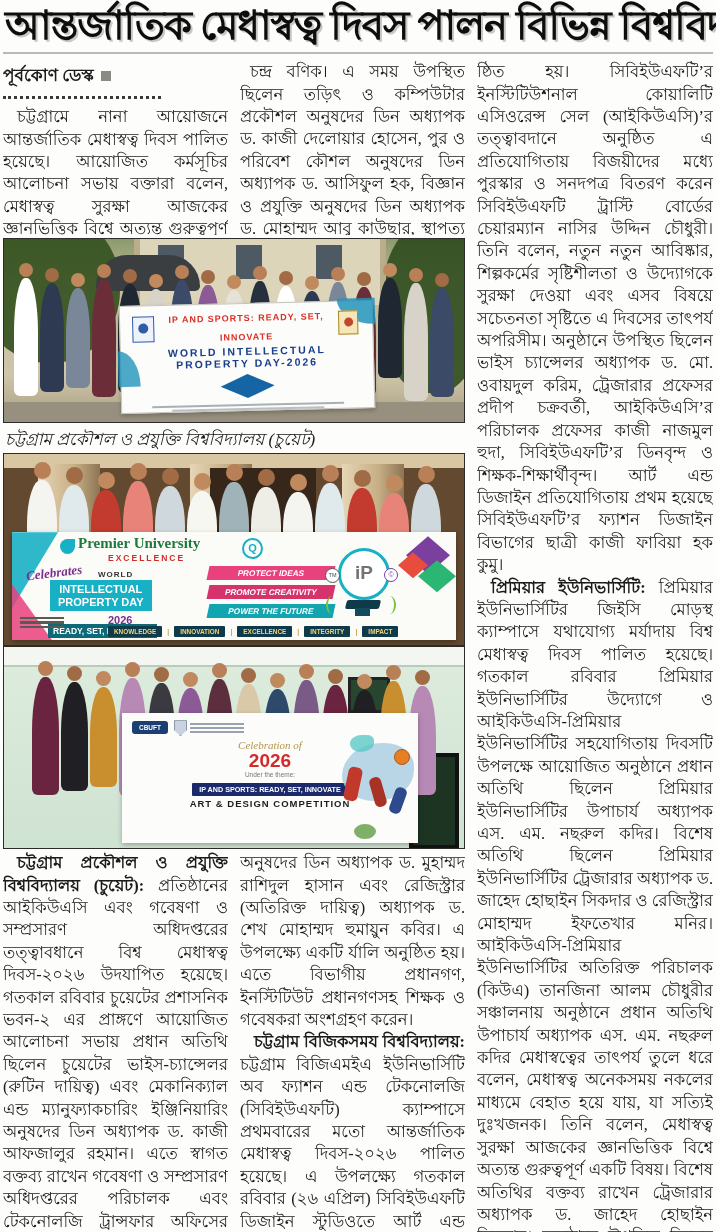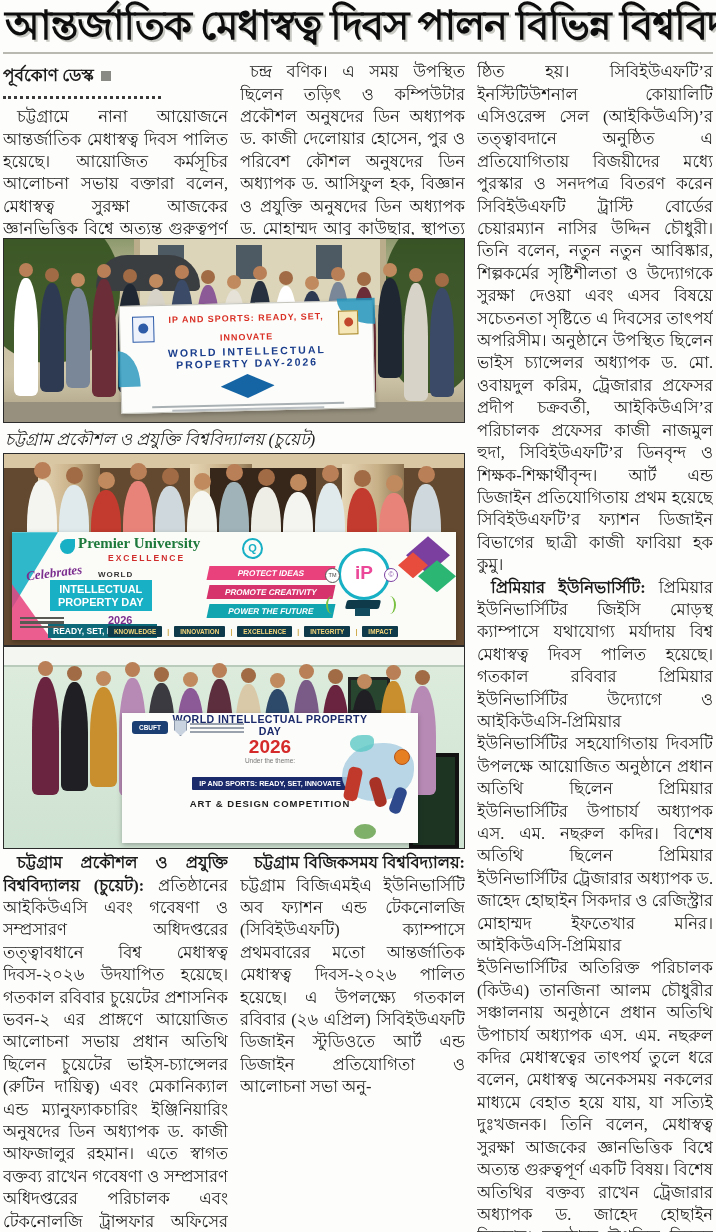--- a/index.html
+++ b/index.html
@@ -76,21 +76,21 @@
      transform:rotate(-7deg);font-family:"Liberation Serif",serif;}
   .b2-world{left:86px;top:38px;font-size:8px;font-weight:bold;color:#333;letter-spacing:1px;}
   .b2-box{left:38px;top:48px;background:#17b0c4;color:#fff;font-weight:bold;font-size:11px;
      line-height:1.15;padding:3px 8px;text-align:center;}
   .b2-year{left:96px;top:82px;font-size:11px;font-weight:bold;color:#7b2d8e;}
   .b2-th1{left:44px;top:93px;font-size:6.5px;font-weight:bold;color:#caa53d;letter-spacing:.5px;}
   .b2-th2{left:36px;bottom:2px;background:#0e6a78;color:#fff;font-weight:bold;font-size:8.5px;padding:2px 5px;}
   .b2-tag{left:196px;width:112px;color:#fff;font-weight:bold;font-size:8.2px;padding:2.5px 7px;
      transform:skewX(-12deg);text-align:center;}
   .b2-ip{right:66px;top:16px;width:46px;height:46px;border-radius:50%;border:3px solid #17b0c4;
-     background:#fff;text-align:center;line-height:44px;font-size:19px;font-weight:bold;color:#ec4899;}
+     background:#fff;text-align:center;line-height:44px;font-size:19px;font-weight:bold;color:#737373;}
   .b2-tm{right:116px;top:36px;width:13px;height:13px;border-radius:50%;border:1px solid #555;
      font-size:5.5px;line-height:12px;text-align:center;color:#444;background:#fff;}
   .b2-c{right:58px;top:36px;width:12px;height:12px;border-radius:50%;border:1px solid #7b3fa0;
      font-size:7px;line-height:11px;text-align:center;color:#7b3fa0;background:#fff;}
   .b2-cap{right:76px;top:68px;width:34px;height:9px;background:#0e3a4a;border-radius:2px;transform:skewX(-14deg);}
   .b2-capb{right:86px;top:76px;width:15px;height:8px;background:#124a5e;}
   .b2-laurel{width:10px;height:18px;border-left:2px solid #7ac142;border-radius:50% 0 0 50%;top:64px;}
   .b2-vals{left:96px;right:4px;bottom:3px;display:flex;gap:5px;align-items:center;}
   .b2-val{background:#0e3a4a;color:#f5d67a;font-size:6.4px;font-weight:bold;padding:2px 6px;border-radius:1px;}
   .b2-sep{color:#caa53d;font-size:7px;font-weight:bold;}
@@ -435,38 +435,39 @@
             </div>
           <div class="abs b3-collage">
             <div class="abs c1"></div>
             <div class="abs c7"></div>
             <div class="abs c2"></div>
             <div class="abs c3"></div>
             <div class="abs c4"></div>
             <div class="abs c5"></div>
             <div class="abs c6"></div>
           </div>
-          <div class="b3-title" style="width:196px;margin:0 auto;">WORLD INTELLECTUAL PROPERTY DAY</div>
+          <div class="b3-script">Celebration of</div>
           <div class="b3-year" style="width:196px;margin:0 auto;">2026</div>
           <div class="b3-under" style="width:196px;margin:0 auto;">Under the theme:</div>
-          <div style="width:196px;margin:8px auto;">
+          <div style="width:196px;margin:0 auto;">
             <span class="b3-theme">IP AND SPORTS: READY, SET, INNOVATE</span>
           </div>
           <div class="b3-comp" style="width:196px;margin:2px auto 0;">ART &amp; DESIGN COMPETITION</div>
         </div>
       </figure>
 
       <div class="bottom-cols">
         <div class="col">
           <p class="body">
             <span class="lead">চট্টগ্রাম প্রকৌশল ও প্রযুক্তি বিশ্ববিদ্যালয় (চুয়েট):</span>
             <span>প্রতিষ্ঠানের আইকিউএসি এবং গবেষণা ও সম্প্রসারণ অধিদপ্তরের তত্ত্বাবধানে বিশ্ব মেধাস্বত্ব দিবস-২০২৬ উদযাপিত হয়েছে। গতকাল রবিবার চুয়েটের প্রশাসনিক ভবন-২ এর প্রাঙ্গণে আয়োজিত আলোচনা সভায় প্রধান অতিথি ছিলেন চুয়েটের ভাইস-চ্যান্সেলর (রুটিন দায়িত্ব) এবং মেকানিক্যাল এন্ড ম্যানুফ্যাকচারিং ইঞ্জিনিয়ারিং অনুষদের ডিন অধ্যাপক ড. কাজী আফজালুর রহমান। এতে স্বাগত বক্তব্য রাখেন গবেষণা ও সম্প্রসারণ অধিদপ্তরের পরিচালক এবং টেকনোলজি ট্রান্সফার অফিসের এসপিএম অধ্যাপক ড. সজল</span>
           </p>
         </div>
         <div class="col">
+          <p class="body" style="text-indent:0;">অনুষদের ডিন অধ্যাপক ড. মুহাম্মদ রাশিদুল হাসান এবং রেজিস্ট্রার (অতিরিক্ত দায়িত্ব) অধ্যাপক ড. শেখ মোহাম্মদ হুমায়ুন কবির। এ উপলক্ষ্যে একটি র্যালি অনুষ্ঠিত হয়। এতে বিভাগীয় প্রধানগণ, ইনস্টিটিউট প্রধানগণসহ শিক্ষক ও গবেষকরা অংশগ্রহণ করেন।</p>
           <p class="body">
             <span class="lead">চট্টগ্রাম বিজিকসময বিশ্ববিদ্যালয়:</span>
             <span>চট্টগ্রাম বিজিএমইএ ইউনিভার্সিটি অব ফ্যাশন এন্ড টেকনোলজি (সিবিইউএফটি) ক্যাম্পাসে প্রথমবারের মতো আন্তর্জাতিক মেধাস্বত্ব দিবস-২০২৬ পালিত হয়েছে। এ উপলক্ষ্যে গতকাল রবিবার (২৬ এপ্রিল) সিবিইউএফটি ডিজাইন স্টুডিওতে আর্ট এন্ড ডিজাইন প্রতিযোগিতা ও আলোচনা সভা অনু-</span>
           </p>
         </div>
       </div>
 
     </div>
 
     <div class="right-col">

